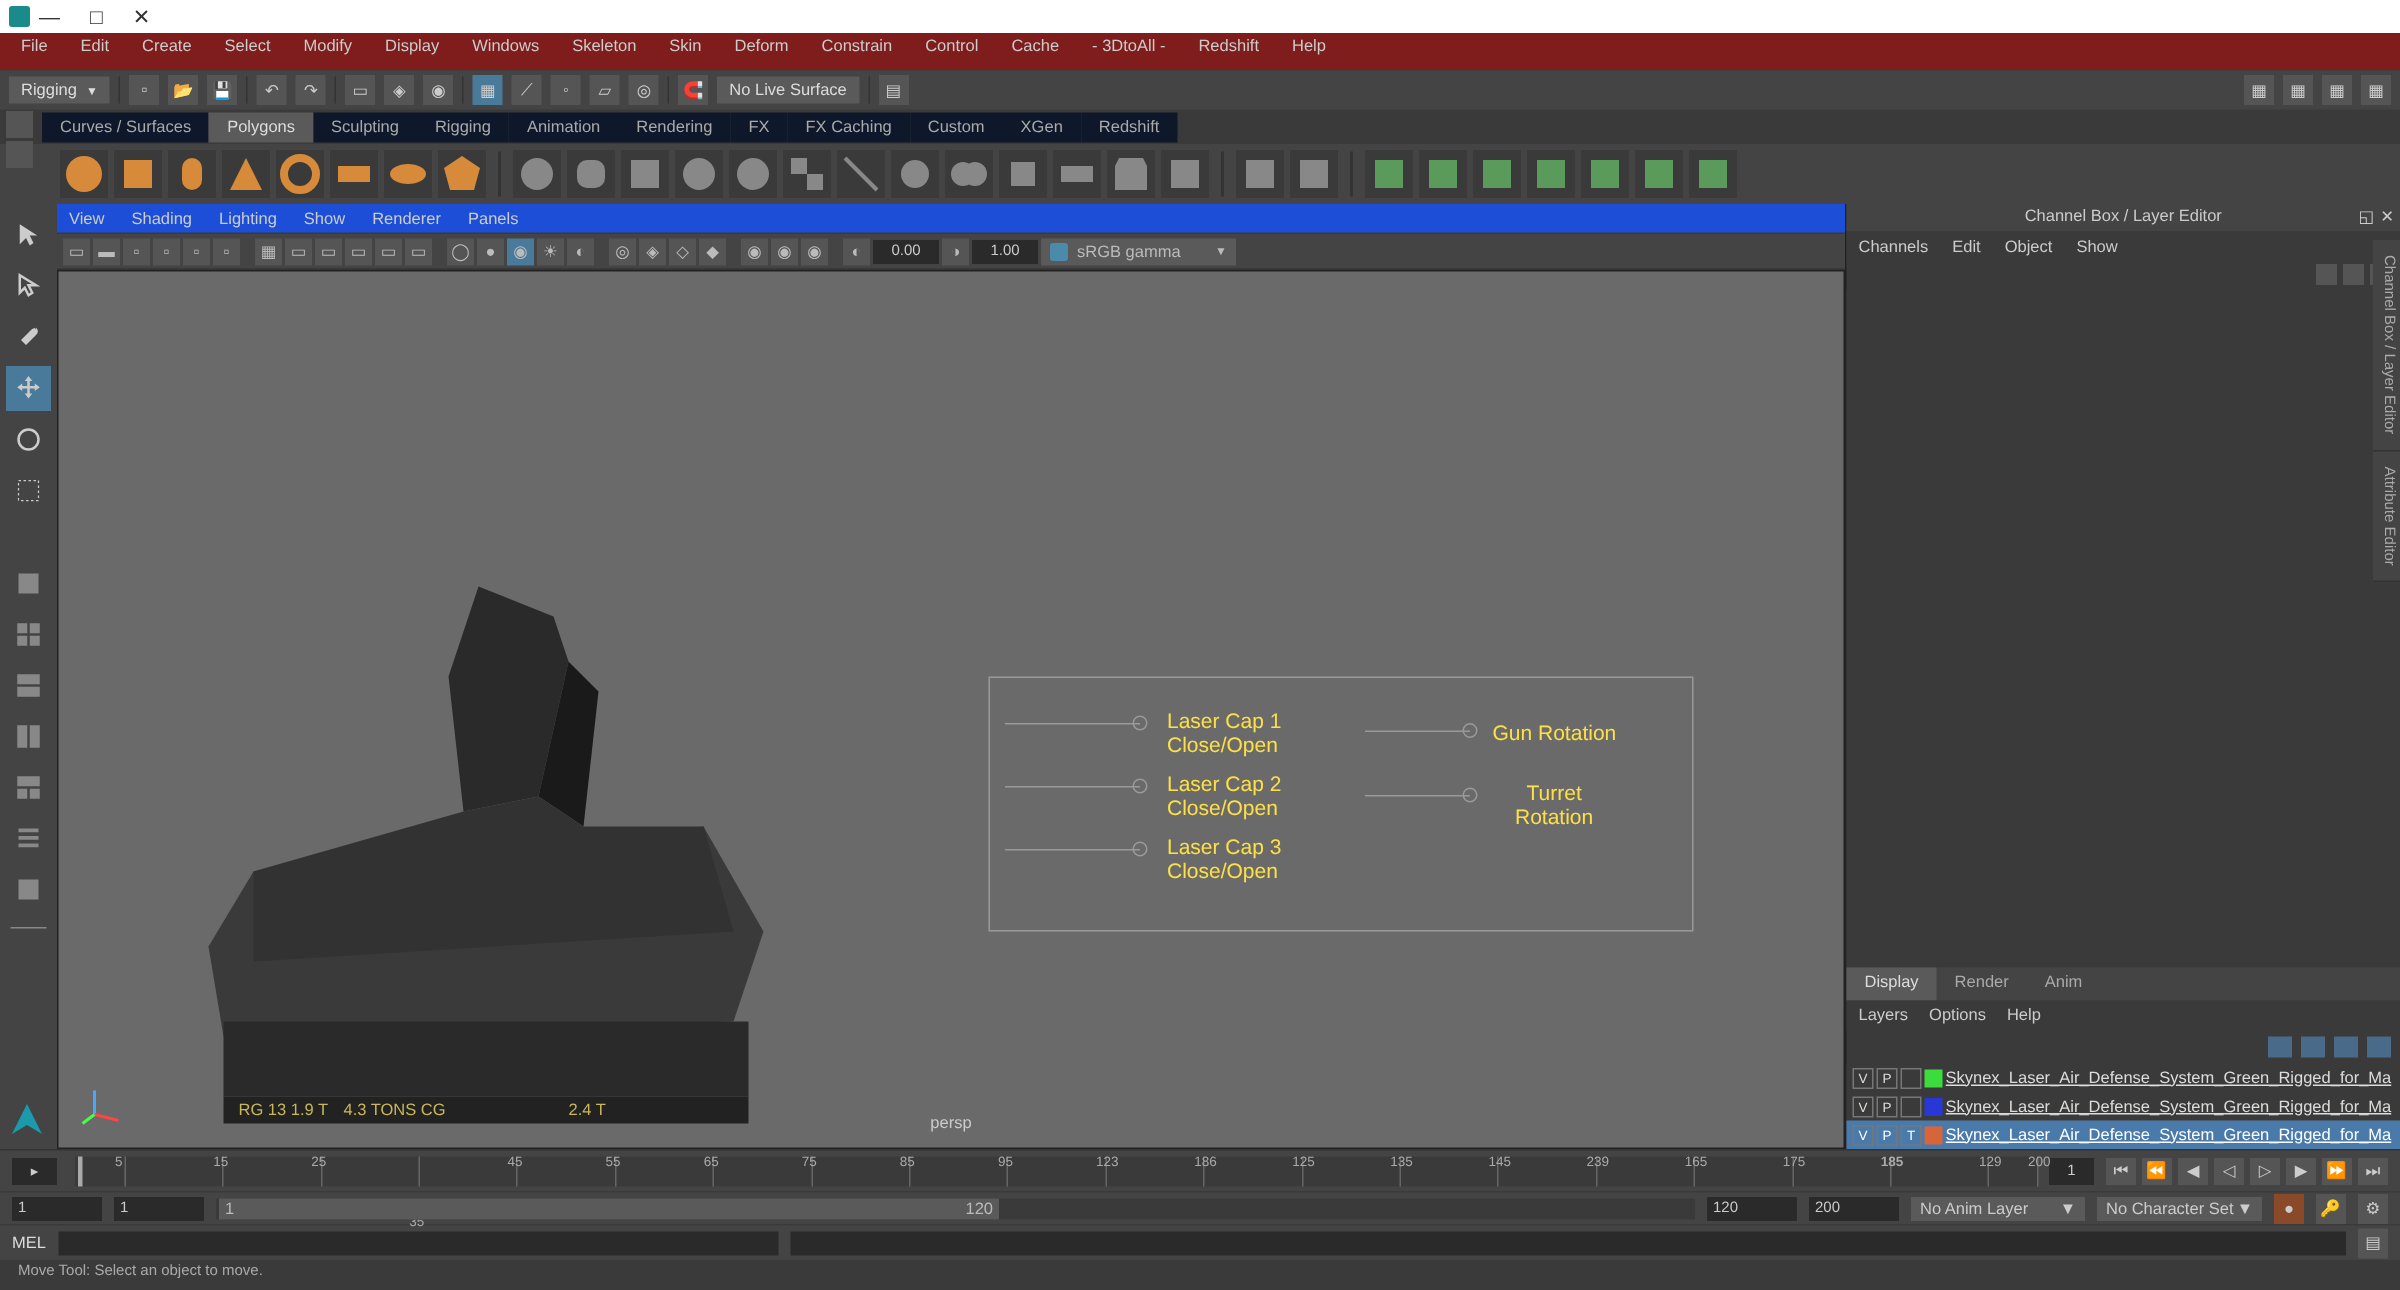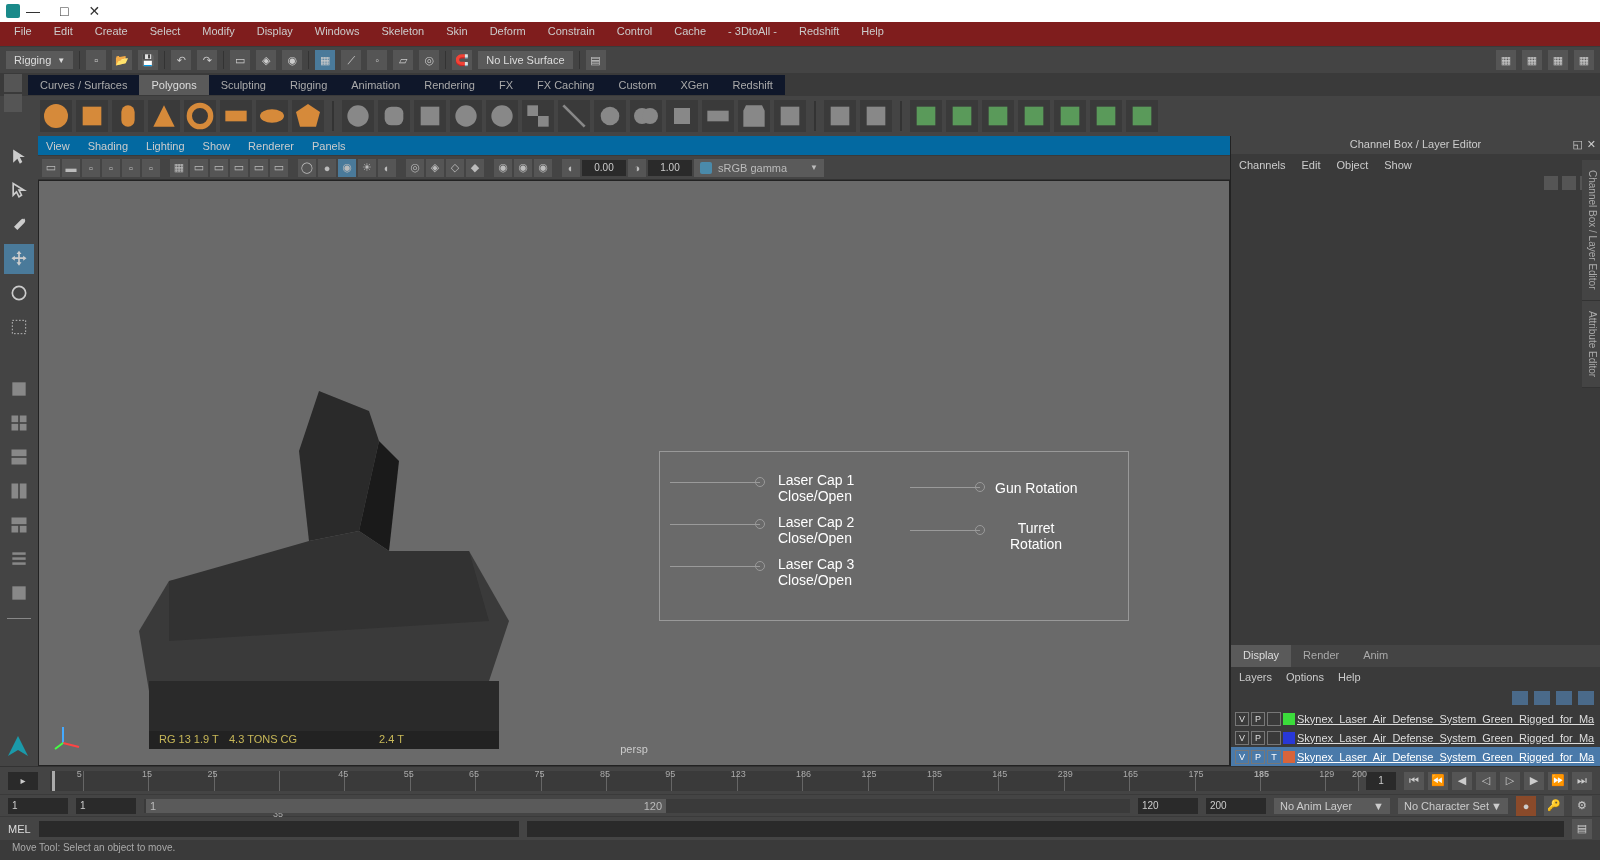--- a/index.html
+++ b/index.html
@@ -29,33 +29,33 @@
 .shelficon.green svg{fill:#5a9a5a}
 .vsep{width:2px;height:30px;background:#333;margin:0 4px}
 .mainarea{flex:1;display:flex;overflow:hidden}
 .toolcol{width:38px;background:#444;display:flex;flex-direction:column;align-items:center;padding-top:6px;gap:4px}
 .tool{width:30px;height:30px;display:flex;align-items:center;justify-content:center;color:#ccc}
 .tool.active{background:#4a7a9a}
 .tool svg{width:20px;height:20px}
 .toolgap{height:24px}
 .tooldash{width:24px;height:1px;background:#888;margin:6px 0}
 .viewport-wrap{flex:1;display:flex;flex-direction:column;background:#444}
-.vp-menubar{height:20px;background:#0369a1;display:flex;align-items:center;padding:0 8px;gap:18px;color:#ccc;border-bottom:1px solid #3a3a3a}
+.vp-menubar{height:20px;background:#1d4ed8;display:flex;align-items:center;padding:0 8px;gap:18px;color:#ccc;border-bottom:1px solid #3a3a3a}
 .vp-toolbar{height:24px;background:#444;display:flex;align-items:center;padding:0 4px;gap:2px;border-bottom:1px solid #333}
 .vp-toolbar .vi{width:18px;height:18px;background:#555;display:flex;align-items:center;justify-content:center}
 .vp-toolbar .vsepsp{width:6px}
 .vp-toolbar .numfield{width:44px;height:16px;background:#2a2a2a;color:#ccc;text-align:center;font-size:10px;display:flex;align-items:center;justify-content:center}
 .vp-toolbar .colordrop{width:130px;height:18px;background:#5a5a5a;display:flex;align-items:center;padding:0 6px;gap:6px}
 .vp-toolbar .colordrop .sw{width:12px;height:12px;background:#4a8aaa;border-radius:2px}
 .viewport{flex:1;background:#6a6a6a;position:relative;overflow:hidden;border:1px solid #222}
 .viewport .model{position:absolute;left:70px;top:200px;width:420px;height:380px}
 .viewport .persp{position:absolute;bottom:10px;left:50%;transform:translateX(-50%);color:#ccc;font-size:11px}
 .viewport .axis{position:absolute;bottom:14px;left:14px;width:30px;height:30px}
 .viewport .rigpanel{position:absolute;left:620px;top:270px;width:470px;height:170px;border:1px solid #999}
-.riglabel{position:absolute;color:#ffffff;font-size:14px;font-weight:500}
+.riglabel{position:absolute;color:#fde047;font-size:14px;font-weight:500}
 .rigslider{position:absolute;height:1px;background:#9a9a9a}
 .rigslider .knob{position:absolute;right:-5px;top:-5px;width:10px;height:10px;border:1px solid #9a9a9a;border-radius:50%}
 .sidepanel{width:370px;background:#3a3a3a;display:flex;flex-direction:column;border-left:1px solid #222}
 .side-title{height:18px;background:#444;color:#ccc;text-align:center;font-size:10px;padding-top:2px;position:relative}
 .side-title .btns{position:absolute;right:4px;top:2px;display:flex;gap:4px}
 .side-menubar{height:22px;background:#3a3a3a;display:flex;align-items:center;padding:0 8px;gap:16px;color:#ccc}
 .side-iconrow{height:18px;display:flex;justify-content:flex-end;padding:0 6px;gap:4px}
 .side-iconrow .ii{width:14px;height:14px;background:#555}
 .channelbox{flex:1;background:#3a3a3a}
 .side-tabs{height:22px;background:#444;display:flex}

